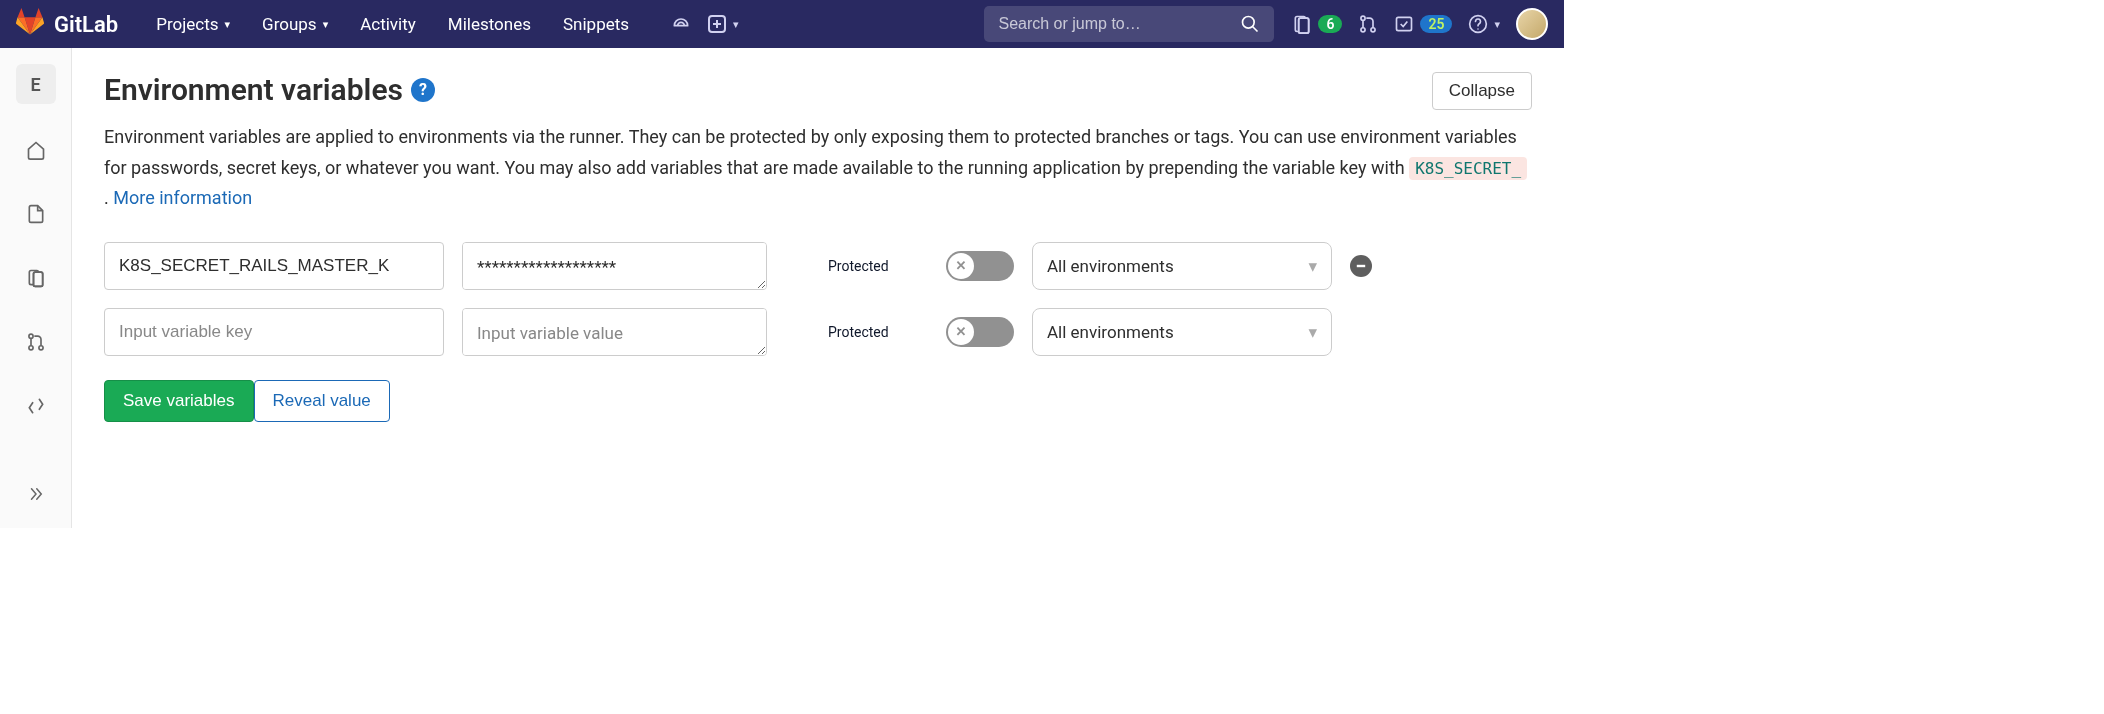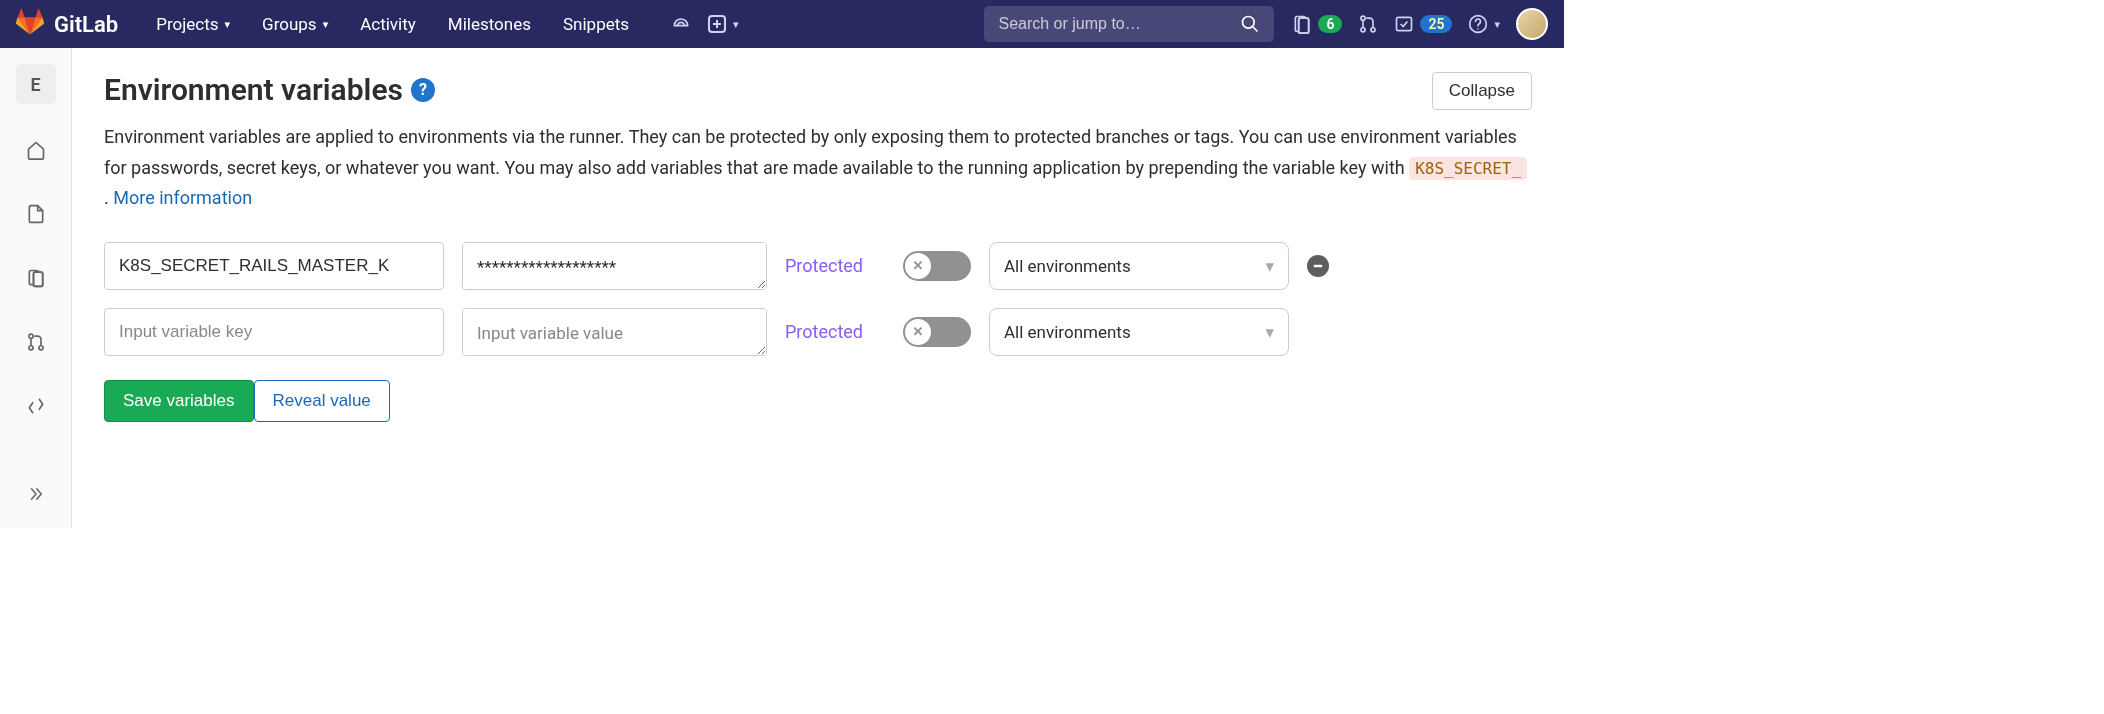--- a/index.html
+++ b/index.html
@@ -107,21 +107,21 @@
       font-weight: 600;
     }
     
     .badge-green {
       background: #1aaa55;
       color: #fff;
     }
     
     .badge-blue {
       background: #1f75cb;
-      color: #fef9c3;
+      color: #bef264;
     }
     
     .avatar {
       width: 32px;
       height: 32px;
       border-radius: 50%;
       background: linear-gradient(135deg, #e8d5a8, #c4a86a);
       border: 2px solid #fff;
       margin-left: 8px;
     }
@@ -218,21 +218,21 @@
     
     .section-description {
       font-size: 18px;
       color: #2e2e2e;
       line-height: 1.7;
       margin-bottom: 28px;
     }
     
     .code-inline {
       background: #fbe5e1;
-      color: #a16207;
+      color: #0f766e;
       padding: 2px 6px;
       border-radius: 4px;
       font-family: "SFMono-Regular", Consolas, monospace;
       font-size: 16px;
     }
     
     .link {
       color: #1b69b6;
       text-decoration: none;
     }
@@ -266,23 +266,24 @@
       resize: vertical;
       font-family: inherit;
     }
     
     .input-key::placeholder,
     .input-value::placeholder {
       color: #888;
     }
     
     .protected-label {
-      font-size: 18px;
-      color: #8b5cf6;
+      font-size: 14px;
+      color: #0f172a;
       width: 100px;
+      margin-left: 43px;
     }
     
     .toggle {
       width: 68px;
       height: 30px;
       background: #919191;
       border-radius: 16px;
       position: relative;
       cursor: pointer;
       display: flex;

